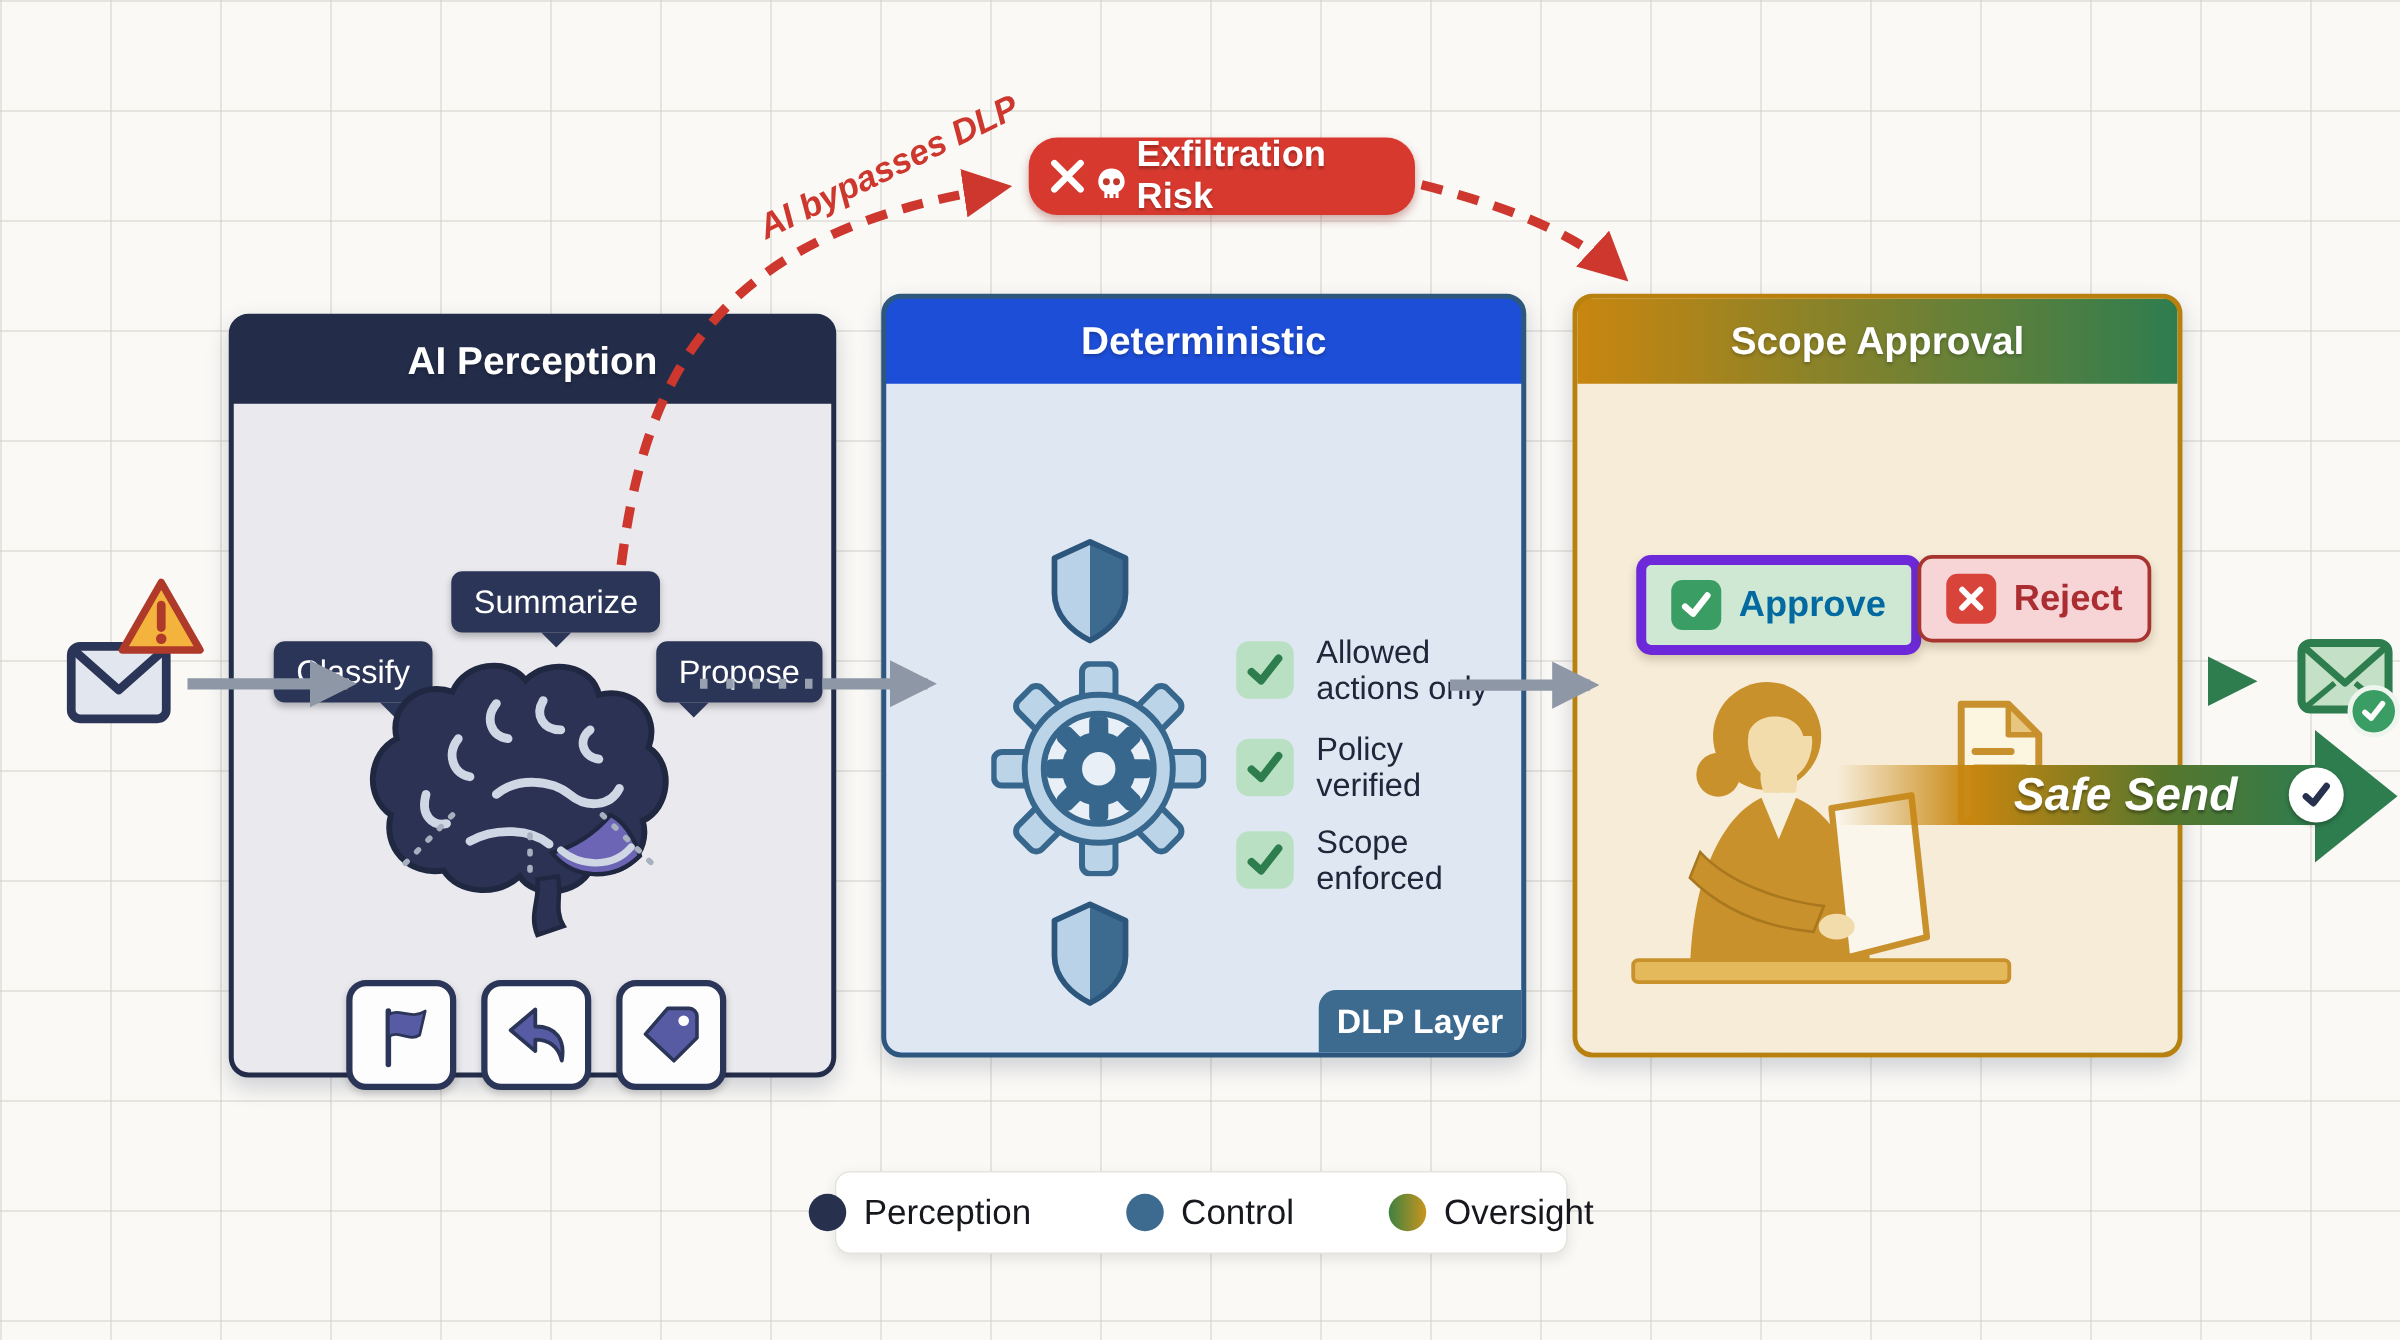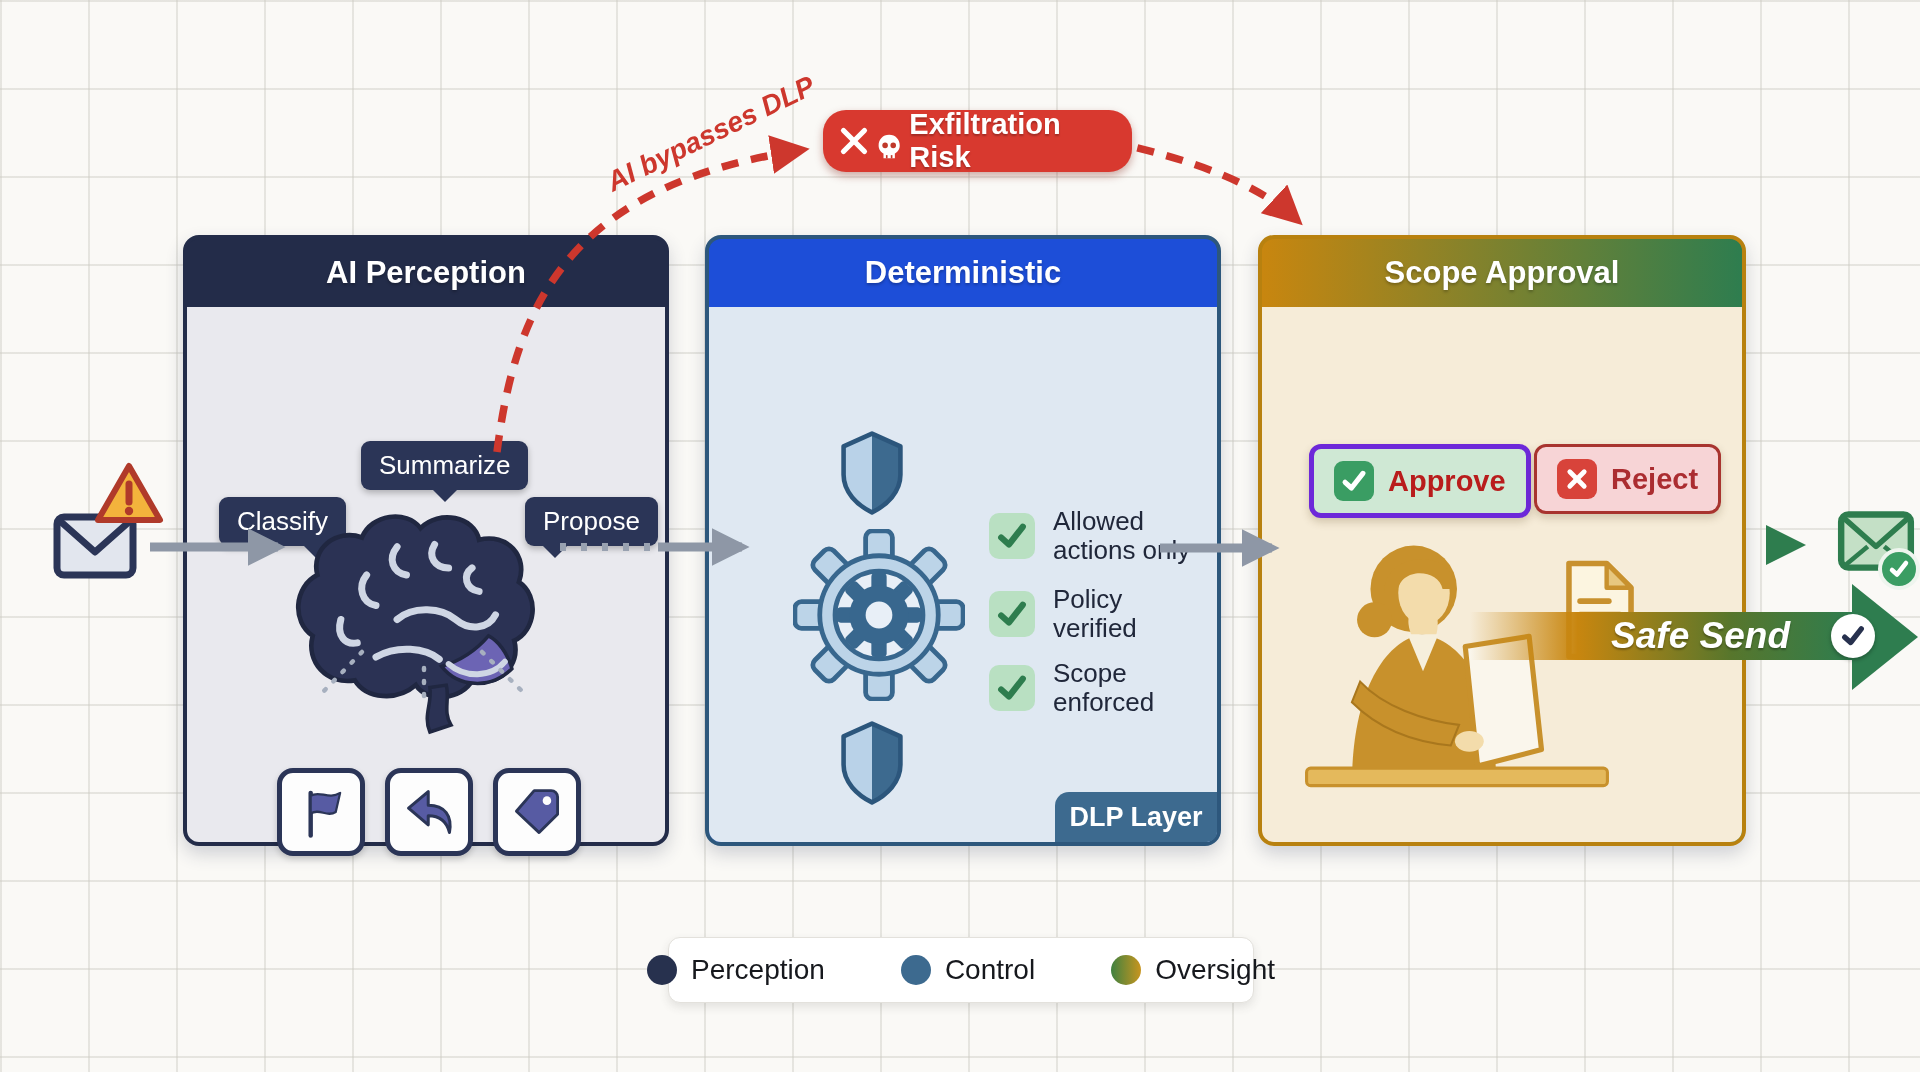--- a/index.html
+++ b/index.html
@@ -12,21 +12,21 @@
       linear-gradient(90deg, rgba(205,203,196,.45) 2px, transparent 2px);
     background-size:88px 88px;
     position:relative;
   }
   .abs{position:absolute;}
   
   .panel{position:absolute;border-radius:16px;box-shadow:0 8px 18px rgba(40,50,80,.20);}
   .panel .hdr{height:68px;border-radius:12px 12px 0 0;display:flex;align-items:center;justify-content:center;
     color:#fff;font-size:31px;font-weight:700;text-shadow:0 2px 3px rgba(0,0,0,.25);}
   .panel .body{position:absolute;left:0;right:0;top:68px;bottom:0;border-radius:0 0 12px 12px;}
-  #panel-perception{left:183px;top:235px;width:478px;height:603px;border:4px solid #232c49;background:#232c49;}
+  #panel-perception{left:183px;top:251px;width:478px;height:603px;border:4px solid #232c49;background:#232c49;}
   #panel-perception .body{background:#e9e9ee;}
   #panel-deterministic{left:705px;top:235px;width:508px;height:603px;border:4px solid #2d577c;background:#1d4ed8;}
   #panel-deterministic .body{background:#dfe8f2;}
   #panel-approval{left:1258px;top:235px;width:480px;height:603px;border:4px solid #b8810f;background:linear-gradient(90deg,#c8860f,#2e7d4f);}
   #panel-approval .body{background:#f6ecd8;}
   
   .bubble{position:absolute;background:#2b3557;color:#fff;font-size:26px;font-weight:400;
     padding:9px 18px;border-radius:9px;box-shadow:0 3px 6px rgba(0,0,0,.25);}
   .bubble:after{content:"";position:absolute;border:12px solid transparent;border-top-color:#2b3557;}
   .bubble.tail-c:after{left:50%;margin-left:-12px;top:100%;}
@@ -37,21 +37,21 @@
     border-radius:16px;display:flex;align-items:center;justify-content:center;box-shadow:0 3px 6px rgba(0,0,0,.18);}
   
   .chk-row{position:absolute;display:flex;align-items:center;gap:18px;}
   .chk-ic{width:46px;height:46px;background:#b9e0c2;border-radius:10px;flex:0 0 auto;
     display:flex;align-items:center;justify-content:center;}
   .chk-label{font-size:26px;color:#20273a;line-height:1.12;width:160px;font-weight:500;}
   
   .btn{position:absolute;height:64px;border-radius:12px;display:flex;align-items:center;gap:14px;
     padding:0 20px;font-size:29px;font-weight:700;box-shadow:0 4px 8px rgba(80,60,20,.22);}
   .btn .sq{width:40px;height:40px;border-radius:9px;display:flex;align-items:center;justify-content:center;}
-  #btn-approve{left:47px;top:137px;background:#cfe8d4;border:5px solid #6d28d9;color:#b91c1c;}
+  #btn-approve{left:47px;top:137px;background:#cfe8d4;border:8px solid #6d28d9;color:#0369a1;}
   #btn-approve .sq{background:#3a9d63;}
   #btn-reject{left:272px;top:137px;background:#f7d4d6;border:3px solid #a8342f;color:#ab2d31;}
   #btn-reject .sq{background:#d8433a;}
   
   #risk-badge{left:823px;top:110px;width:277px;height:62px;background:#d8392f;border-radius:23px;
     box-shadow:0 4px 8px rgba(120,20,10,.35);display:flex;align-items:center;gap:8px;padding:0 16px;z-index:60;}
   #risk-badge .txt{color:#fff;font-size:29px;font-weight:700;text-shadow:0 2px 2px rgba(0,0,0,.25);}
   #bypass-label{left:566px;top:118px;width:290px;text-align:center;color:#cd372d;font-size:28px;
     font-weight:700;font-style:italic;transform:rotate(-26deg);z-index:55;}
   

